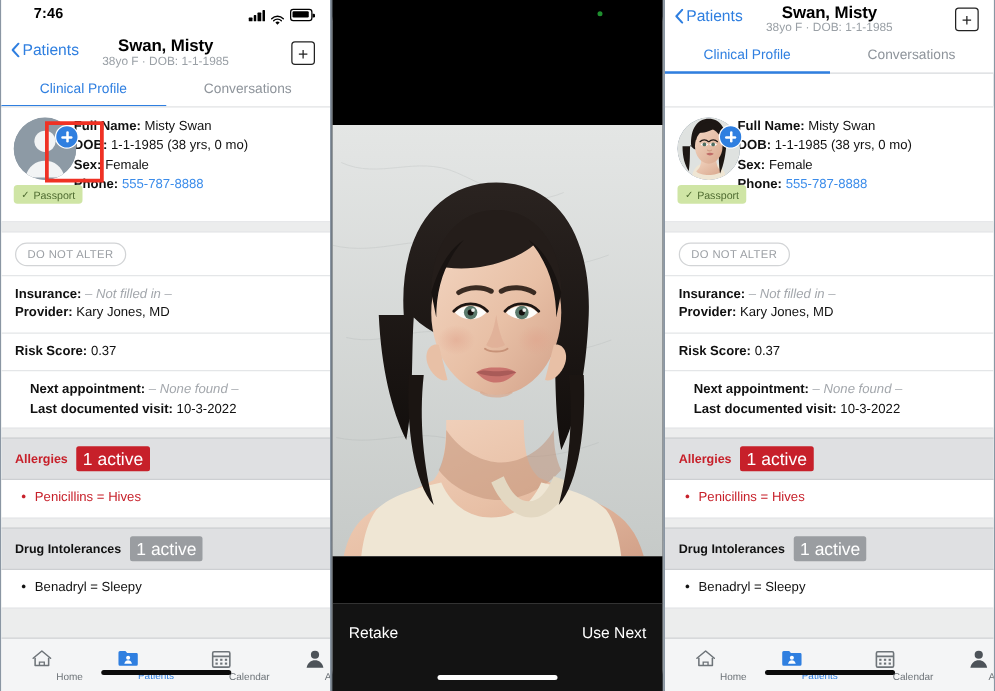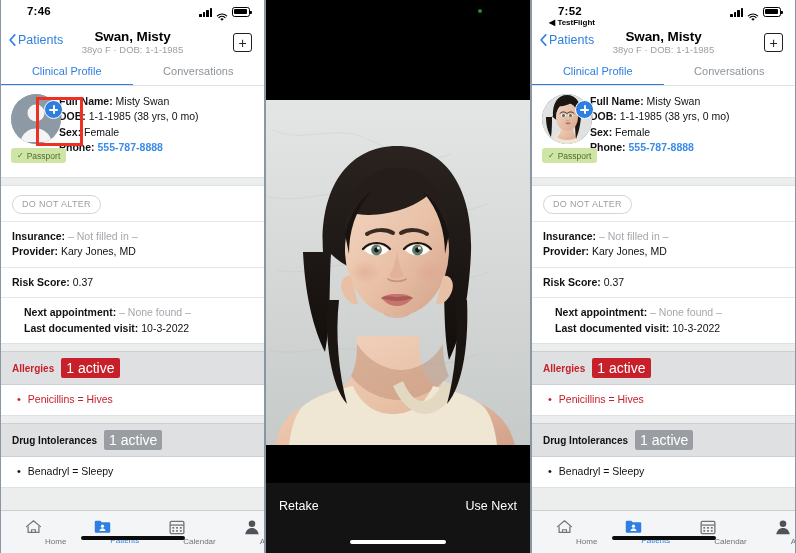--- a/index.html
+++ b/index.html
@@ -52,31 +52,31 @@
   .plus-badge{position:absolute;left:33px;top:6px;width:17px;height:17px;border-radius:50%;background:#2f7fe0;
               border:1.6px solid #fff;display:flex;align-items:center;justify-content:center;cursor:pointer;}
   .plus-badge:before{content:"";position:absolute;width:9px;height:2px;background:#fff;border-radius:1px;}
   .plus-badge:after{content:"";position:absolute;width:2px;height:9px;background:#fff;border-radius:1px;}
   .passport{position:absolute;left:0px;top:54px;background:#cfe5a5;color:#4e6b30;font-size:8.5px;
             padding:2.5px 6px;border-radius:3px;white-space:nowrap;display:flex;align-items:center;gap:3px;}
   .passport .ck{font-size:8px;}
   .pinfo{margin-left:58px;}
   .pline{font-size:10.5px;color:#111;line-height:15.3px;white-space:nowrap;}
   .pline b{font-weight:bold;}
-  .phone-link{color:#3b8cea;font-weight:bold;}
+  .phone-link{color:#3b8cea;}
 
   
   .block{background:#fff;border-top:1px solid #dfe1e3;border-bottom:1px solid #dfe1e3;margin-top:7px;}
   .row{padding:7px 11px;border-bottom:1px solid #e4e6e8;}
   .row:last-child{border-bottom:none;margin-left:12px;}
   .donot{display:inline-block;border:1px solid #d2d4d6;border-radius:11px;padding:3.5px 9px;
          font-size:9px;color:#9b9fa4;letter-spacing:.3px;cursor:pointer;}
   .ftext{font-size:10.5px;color:#111;line-height:15.5px;white-space:nowrap;}
   .ftext b{font-weight:bold;}
-  .muted{color:#a3a7ac;}
+  .muted{color:#a3a7ac;font-style:italic;}
 
   
   .sec-head{background:#dfe0e2;padding:6px 11px;display:flex;align-items:center;gap:7px;
             border-top:1px solid #cdcfd2;border-bottom:1px solid #cdcfd2;}
   .sec-head .ttl{font-size:10px;font-weight:bold;}
   .sec-head .ttl.red{color:#c7202a;}
   .sec-head .ttl.dark{color:#111;}
   .pill{font-size:14px;color:#fff;padding:2px 5px;border-radius:2px;}
   .pill.red{background:#c7202a;}
   .pill.gray{background:#9a9da1;}
@@ -360,42 +360,20 @@
       <div class="cam-ctrl">
         <span class="btn retake">Retake</span>
         <span class="btn usephoto">Use Next</span>
         <span class="cam-ind"></span>
       </div>
     </div>
   </div>
 
   <div class="phone">
 
-    <div class="statusbar">
-      <div class="sb-time">7:52</div>
-      <div class="sb-testflight">◀ TestFlight</div>
-      <div class="sb-right">
-        <span class="bars">
-            <i></i>
-            <i></i>
-            <i></i>
-            <i></i>
-          </span>
-        <span class="wifi">
-          <svg viewBox="0 0 16 12" width="12" height="9">
-              <path d="M8 10.4 5.7 7.9a3.4 3.4 0 0 1 4.6 0z" fill="#000"></path>
-              <path d="M3.9 6.1a5.9 5.9 0 0 1 8.2 0" stroke="#000" stroke-width="1.5" fill="none" stroke-linecap="round"></path>
-              <path d="M1.8 3.9a8.9 8.9 0 0 1 12.4 0" stroke="#000" stroke-width="1.5" fill="none" stroke-linecap="round"></path>
-            </svg>
-        </span>
-        <span class="batt">
-            <i></i>
-          </span>
-      </div>
-    </div>
 
     <div class="navbar">
       <div class="nav-back">
         <span class="chev">
           <svg viewBox="0 0 8 14" width="7" height="12">
               <path d="M6.6 1 1.2 7l5.4 6" stroke="#2f7fe0" stroke-width="1.9" fill="none" stroke-linecap="round" stroke-linejoin="round"></path>
             </svg>
         </span>
         <span>Patients</span>
       </div>

